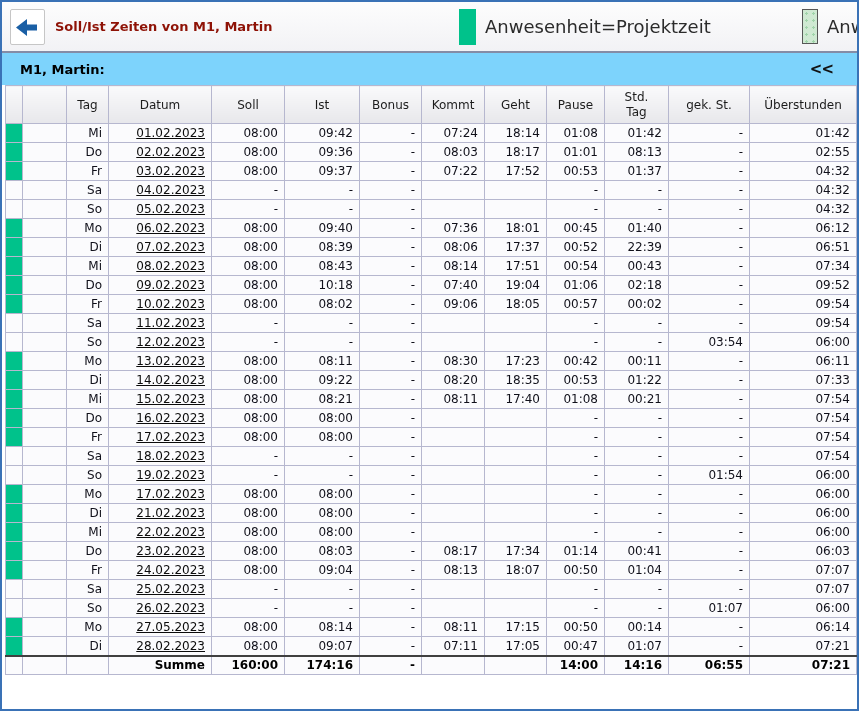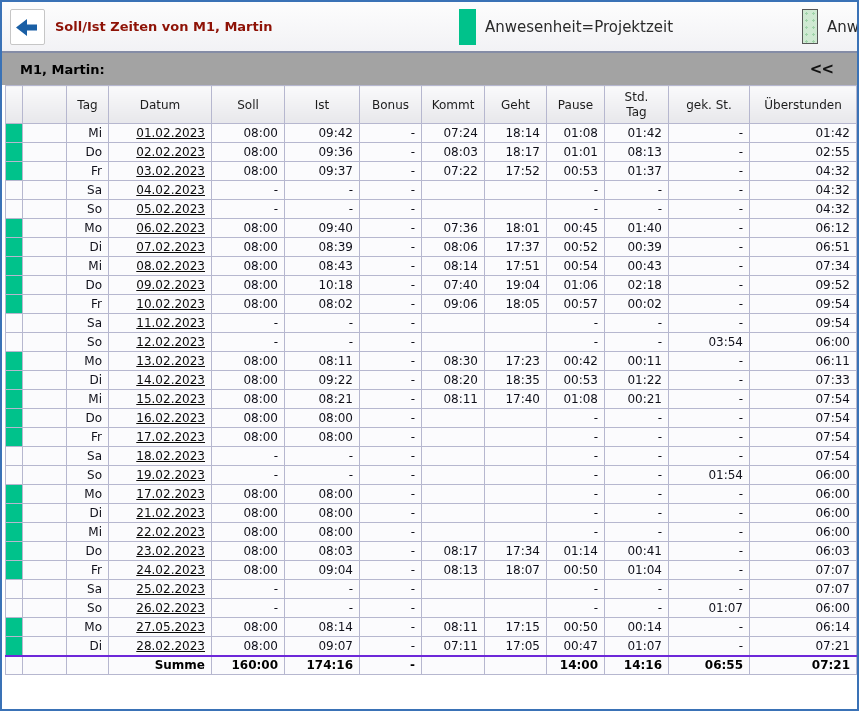--- a/index.html
+++ b/index.html
@@ -34,25 +34,25 @@
   .legend-2 { left:800px; }
   .swatch { width:17px; height:36px; flex:0 0 auto; }
   .swatch-solid { background:#00c28b; }
   .swatch-dotted {
     width:16px; height:35px;
     background-color:#cfe9d2;
     background-image:radial-gradient(#9fd3a9 1px, rgba(0,0,0,0) 1.3px);
     background-size:7px 7px;
     border:1px solid #565656;
   }
-  .legend-label { font-size:15px; color:#2b2b2b; white-space:nowrap; }
+  .legend-label { font-size:18px; color:#2b2b2b; white-space:nowrap; }
   
   .subheader {
     height:32px; display:flex; align-items:center; justify-content:space-between;
-    padding:0 24px 0 18px; background:#a3a3a3;
+    padding:0 24px 0 18px; background:#7dd3fc;
   }
   .employee-name { font-size:13px; font-weight:bold; color:#000; }
   .collapse-toggle { font-size:15px; font-weight:bold; color:#111; letter-spacing:-1px; cursor:pointer; }
   
   table.timesheet {
     border-collapse:collapse; table-layout:fixed;
     width:851px; margin-left:3px;
     font-size:12px;
   }
   .timesheet th, .timesheet td { border:1px solid #b6b7cf; overflow:hidden; white-space:nowrap; }
@@ -63,21 +63,21 @@
   }
   .timesheet tbody td {
     height:19px; background:#fbfbfd; color:#10101a;
     text-align:right; padding:0 6px 0 0;
   }
   td.cell-marker { padding:0; }
   td.cell-marker.green { background:#00c28b; }
   td.cell-tag  { text-align:left; padding:0 0 0 7px; }
   td.cell-datum{ text-align:left; padding:0 0 0 5px; }
   a.date-link { color:#0b0b0b; cursor:pointer; }
-  tr.summary-row td { font-weight:bold; border-top:2px solid #6d28d9; color:#000; }
+  tr.summary-row td { font-weight:bold; border-top:2px solid #404040; color:#000; }
   .two-line span { display:block; line-height:15px;text-align:center; }
 </style>
 </head>
 <body>
 
 <div class="window">
 
   <div class="topbar">
     <div class="back-btn">
       <span style="display:flex;">
@@ -234,21 +234,21 @@
           <td class="cell-marker green"></td>
           <td class="cell-spacer"></td>
           <td class="cell-tag">Di</td>
           <td class="cell-datum"><a class="date-link" href="#">07.02.2023</a></td>
           <td class="cell-num">08:00</td>
           <td class="cell-num">08:39</td>
           <td class="cell-num">-</td>
           <td class="cell-num">08:06</td>
           <td class="cell-num">17:37</td>
           <td class="cell-num">00:52</td>
-          <td class="cell-num">00:39</td>
+          <td class="cell-num">22:39</td>
           <td class="cell-num">-</td>
           <td class="cell-num">06:51</td>
         </tr>
         <tr>
           <td class="cell-marker green"></td>
           <td class="cell-spacer"></td>
           <td class="cell-tag">Mi</td>
           <td class="cell-datum"><a class="date-link" href="#">08.02.2023</a></td>
           <td class="cell-num">08:00</td>
           <td class="cell-num">08:43</td>

